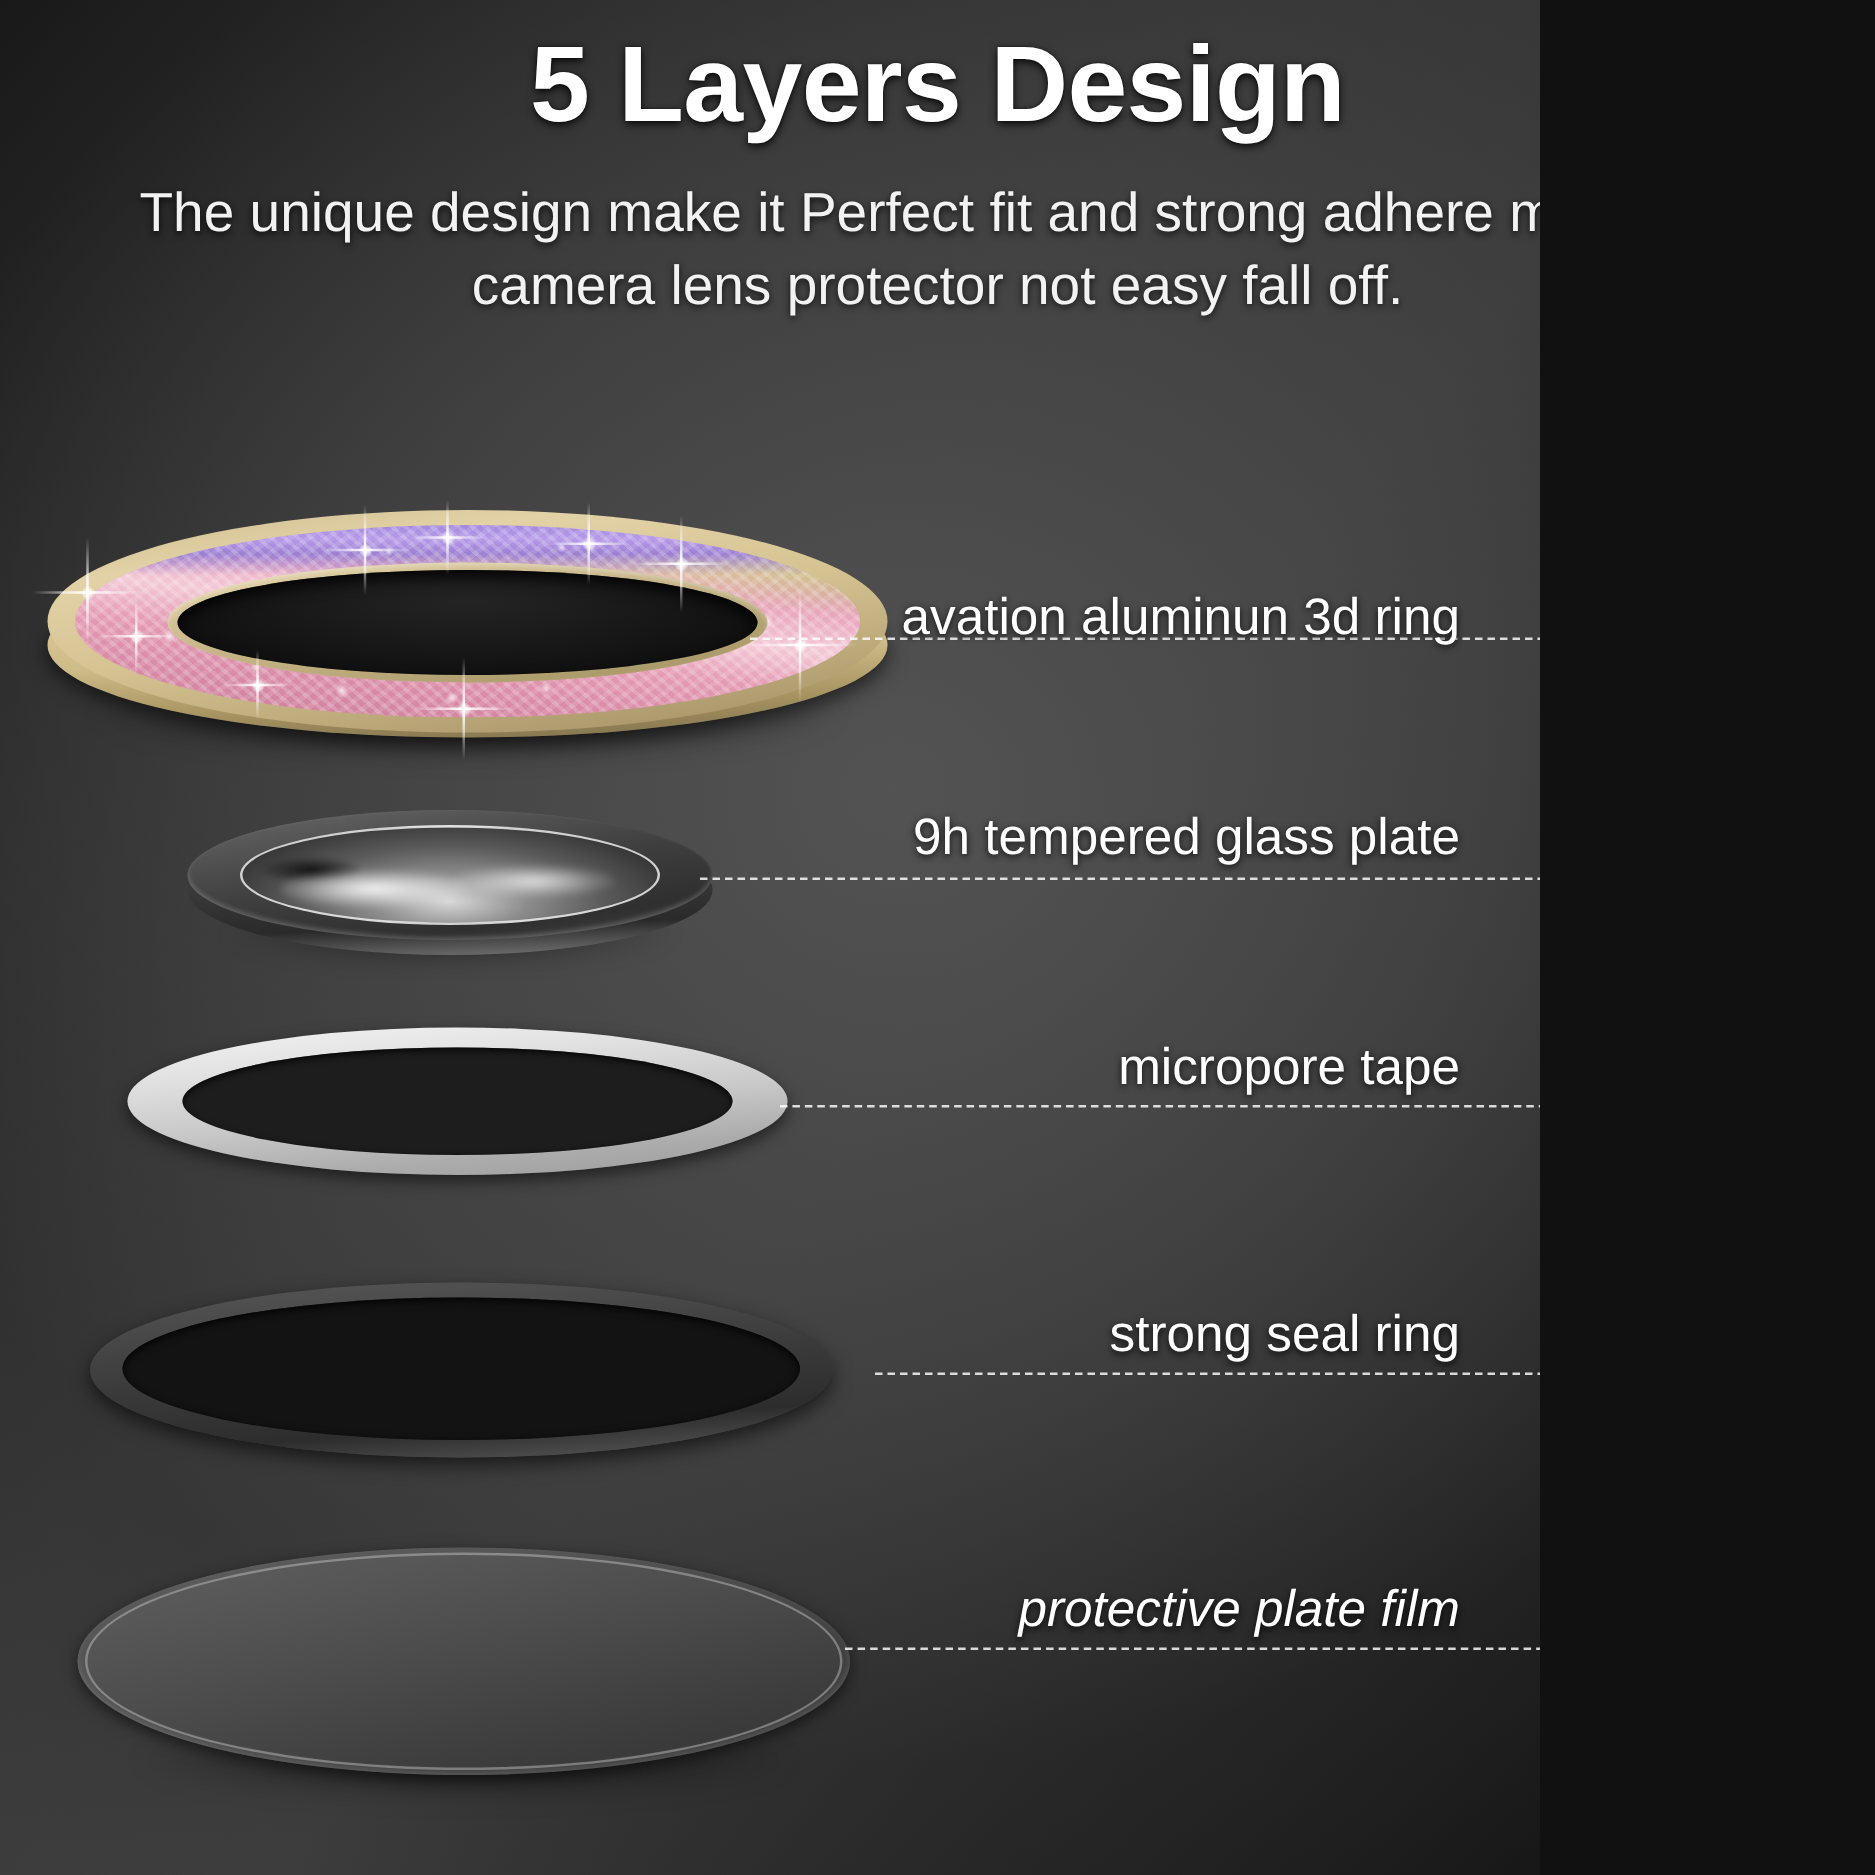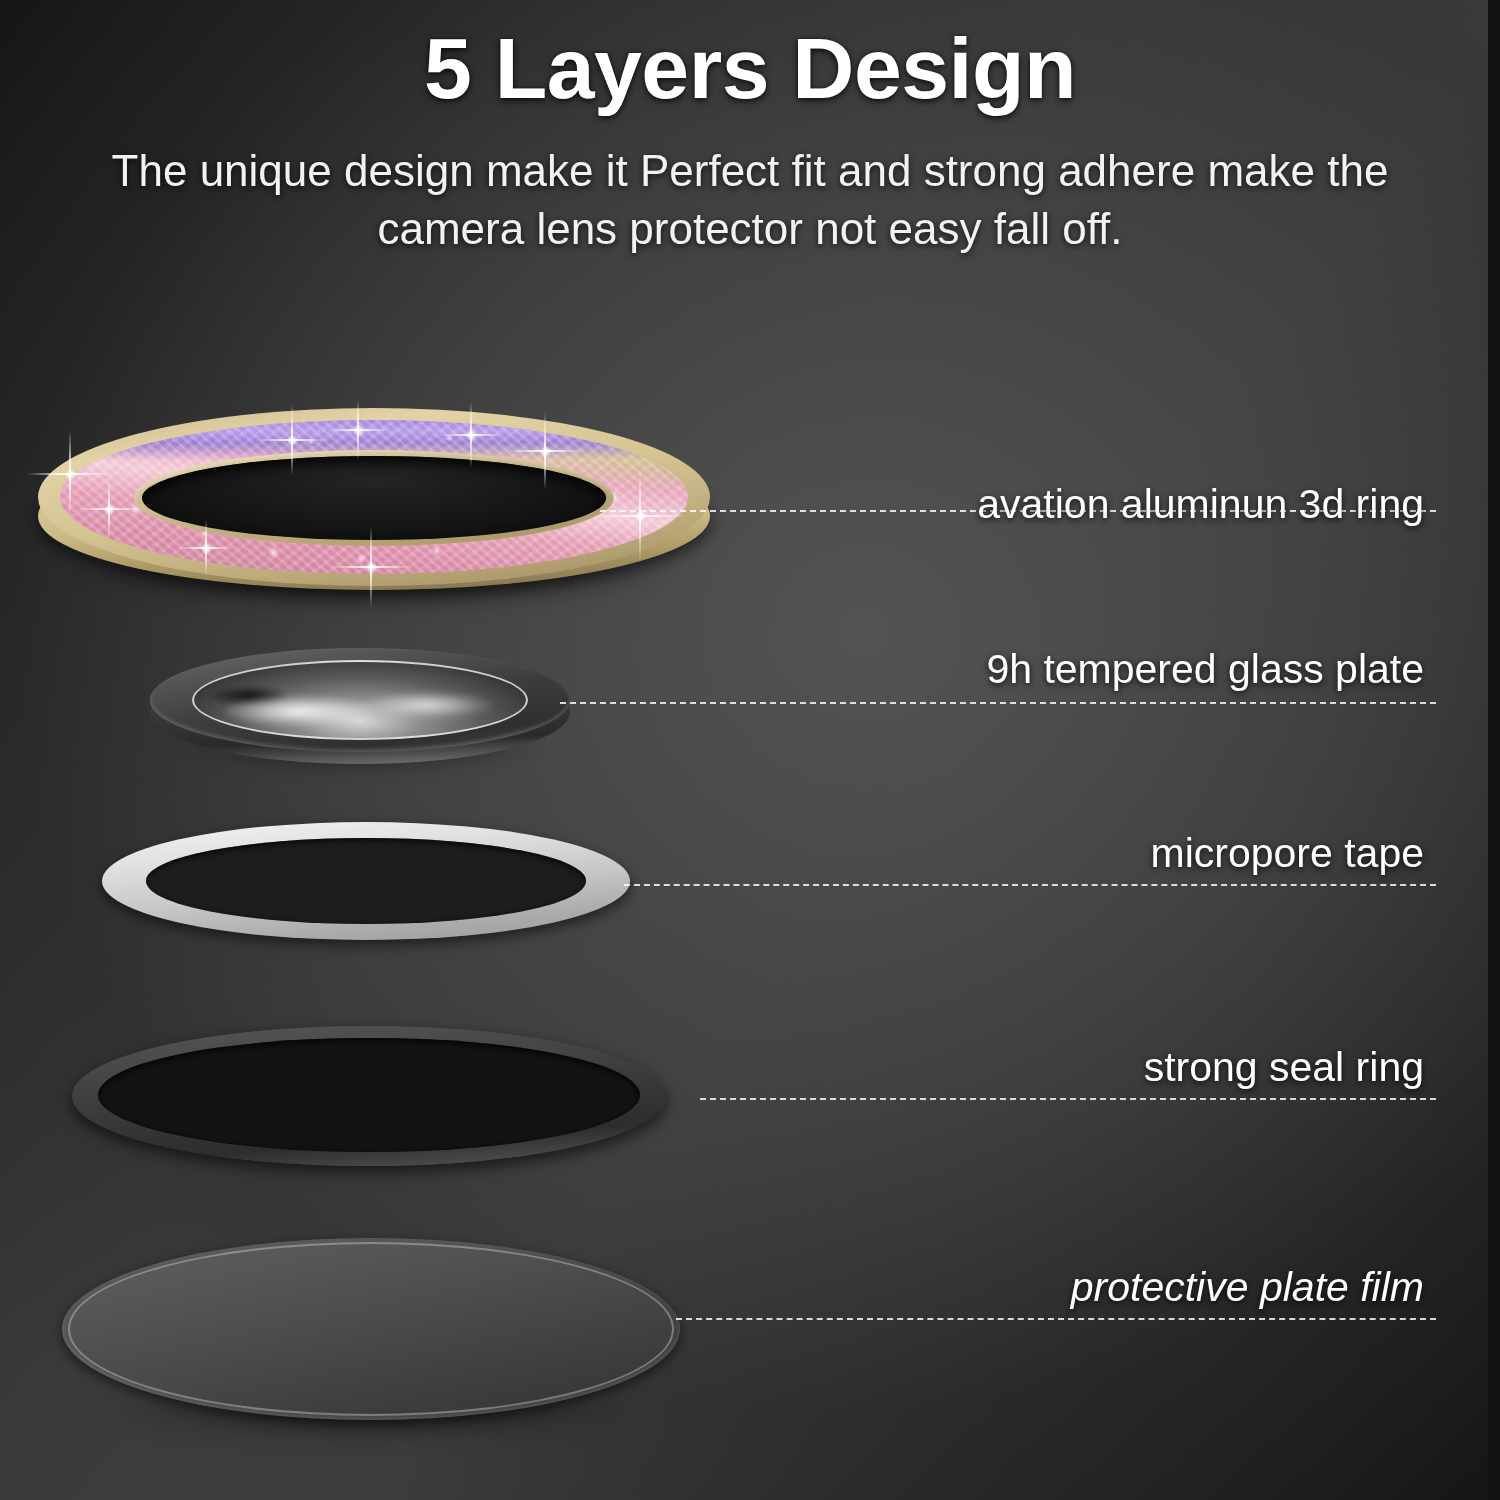--- a/index.html
+++ b/index.html
@@ -3,21 +3,21 @@
 <meta charset="utf-8">
 <title>5 Layers Design</title>
 <style>
   html, body {
     margin: 0;
     padding: 0;
     background: #111;
   }
   #stage {
     position: relative;
-    width: 1488px;
+    width: 1232px;
     height: 1500px;
     overflow: hidden;
     font-family: "Liberation Sans", sans-serif;
     background-color: #303030;
     background-image:
       radial-gradient(ellipse 1250px 1150px at 58% 42%, rgba(84,84,84,0.95) 0%, rgba(70,70,70,0.75) 38%, rgba(45,45,45,0.35) 68%, rgba(24,24,24,0.0) 92%),
       linear-gradient(128deg, #141414 0%, #242424 18%, #3a3a3a 42%, #3f3f3f 58%, #262626 80%, #151515 100%);
   }
 
   
@@ -319,21 +319,21 @@
       </div>
     <div class="spark" style="left:40px; top:70px; width:62px; height:62px;">
         <i></i>
       </div>
     <div class="spark" style="left:140px; top:112px; width:56px; height:56px;">
         <i></i>
       </div>
   </div>
 
   <div class="dash" style="left:600px; top:510px; width:836px;"></div>
-  <div class="label" style="top:481px;text-align:right;">avation aluminun 3d ring</div>
+  <div class="label" style="top:470px;text-align:right;">avation aluminun 3d ring</div>
 
   <div id="glass-wrap">
     <div class="glass-shadow"></div>
     <div class="glass-edge"></div>
     <div class="glass-face"></div>
     <div class="glass-rim"></div>
     <div class="glass-dark"></div>
     <div class="glass-glow"></div>
     <div class="glass-glow2"></div>
   </div>

